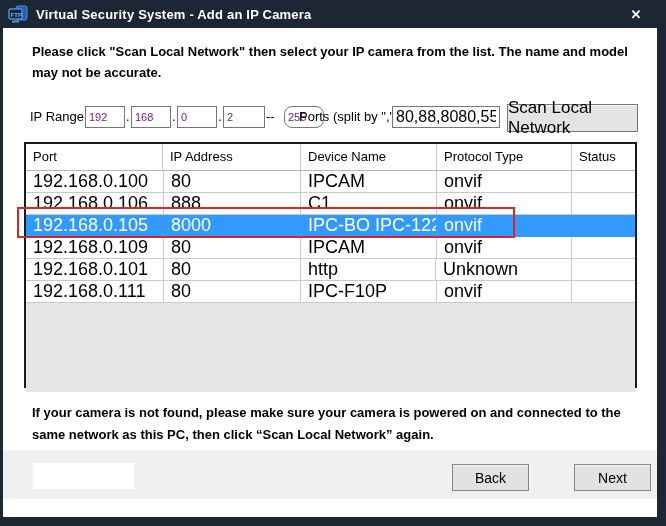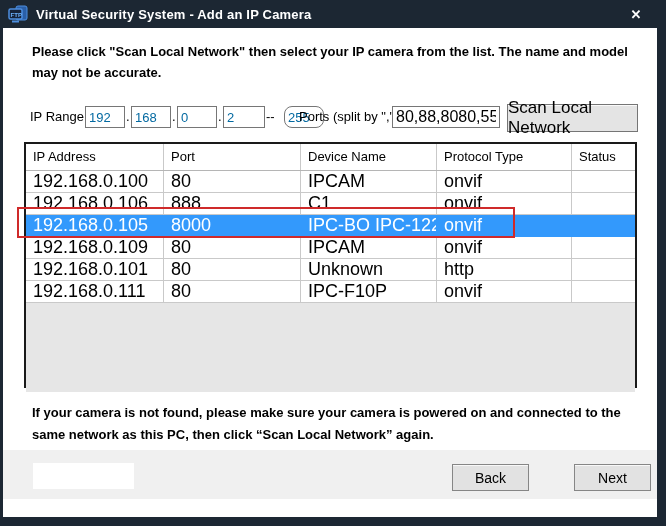--- a/index.html
+++ b/index.html
@@ -17,22 +17,22 @@
          color:#fff;font-size:13px;font-weight:bold;cursor:pointer;}
   
   .client{position:absolute;left:3px;top:28px;width:654px;height:489px;background:#ffffff;}
   .intro{position:absolute;left:29px;top:13px;width:622px;font-size:13px;font-weight:bold;color:#000;line-height:21px;}
   .intro div{white-space:nowrap;}
   
   .flabel{position:absolute;top:78px;height:22px;line-height:22px;font-size:13px;color:#000;white-space:nowrap;}
   .lbl-iprange{left:27px;}
   .lbl-ports{left:296px;}
   .sep{position:absolute;top:78px;height:22px;line-height:22px;font-size:13px;color:#000;}
-  .ip-box{position:absolute;top:78px;height:20px;width:34px;border:1px solid #767676;font-size:13px;
-          font-family:"Liberation Sans",sans-serif;padding:0 1px 0 3px;background:#fff;color:#0369a1;box-sizing:content-box;}
+  .ip-box{position:absolute;top:78px;height:20px;width:34px;border:1px solid #767676;font-size:11px;
+          font-family:"Liberation Sans",sans-serif;padding:0 1px 0 3px;background:#fff;color:#701a75;box-sizing:content-box;}
   .ip1{left:82px;} .ip2{left:128px;} .ip3{left:174px;} .ip4{left:220px;width:36px;} .ip5{left:281px;border-radius:8px;}
   .d1{left:123px;} .d2{left:169px;} .d3{left:215px;} .dash{left:263px;}
   .ports-input{position:absolute;left:389px;top:78px;width:100px;height:20px;border:1px solid #767676;
           font-size:16px;font-family:"Liberation Sans",sans-serif;padding:0 3px;background:#fff;color:#000;}
   .scan-btn{position:absolute;left:504px;top:76px;width:129px;height:26px;background:#e4e4e4;border:1px solid #757575;
           font-size:17px;color:#000;display:flex;align-items:center;justify-content:center;cursor:pointer;
           box-shadow:inset 0 1px 0 #fafafa;}
   
   .table{position:absolute;left:21px;top:114px;width:609px;height:242px;border:2px solid #1a1a1a;background:#e6e6e6;}
   .thead{display:flex;height:26px;background:#fff;border-bottom:1px solid #b5b5b5;}
@@ -87,22 +87,22 @@
   <span class="sep d3">.</span>
   <input class="ip-box ip4" value="2" style="">
   <span class="sep dash">--</span>
   <input class="ip-box ip5" value="255" style="">
   <span class="flabel lbl-ports">Ports (split by ","):</span>
   <input class="ports-input" value="80,88,8080,554" style="">
   <div class="scan-btn">Scan Local Network</div>
 
   <div class="table">
     <div class="thead">
+      <div class="th c2">Port</div>
       <div class="th c1">IP Address</div>
-      <div class="th c2">Port</div>
       <div class="th c3">Device Name</div>
       <div class="th c4">Protocol Type</div>
       <div class="th c5">Status</div>
     </div>
 
     <div class="trow">
       <div class="td c1">192.168.0.100</div>
       <div class="td c2">80</div>
       <div class="td c3">IPCAM</div>
       <div class="td c4">onvif</div>
@@ -129,22 +129,22 @@
       <div class="td c1">192.168.0.109</div>
       <div class="td c2">80</div>
       <div class="td c3">IPCAM</div>
       <div class="td c4">onvif</div>
       <div class="td c5"></div>
     </div>
 
     <div class="trow">
       <div class="td c1">192.168.0.101</div>
       <div class="td c2">80</div>
+      <div class="td c4">http</div>
       <div class="td c3">Unknown</div>
-      <div class="td c4">http</div>
       <div class="td c5"></div>
     </div>
 
     <div class="trow">
       <div class="td c1">192.168.0.111</div>
       <div class="td c2">80</div>
       <div class="td c3">IPC-F10P</div>
       <div class="td c4">onvif</div>
       <div class="td c5"></div>
     </div>

